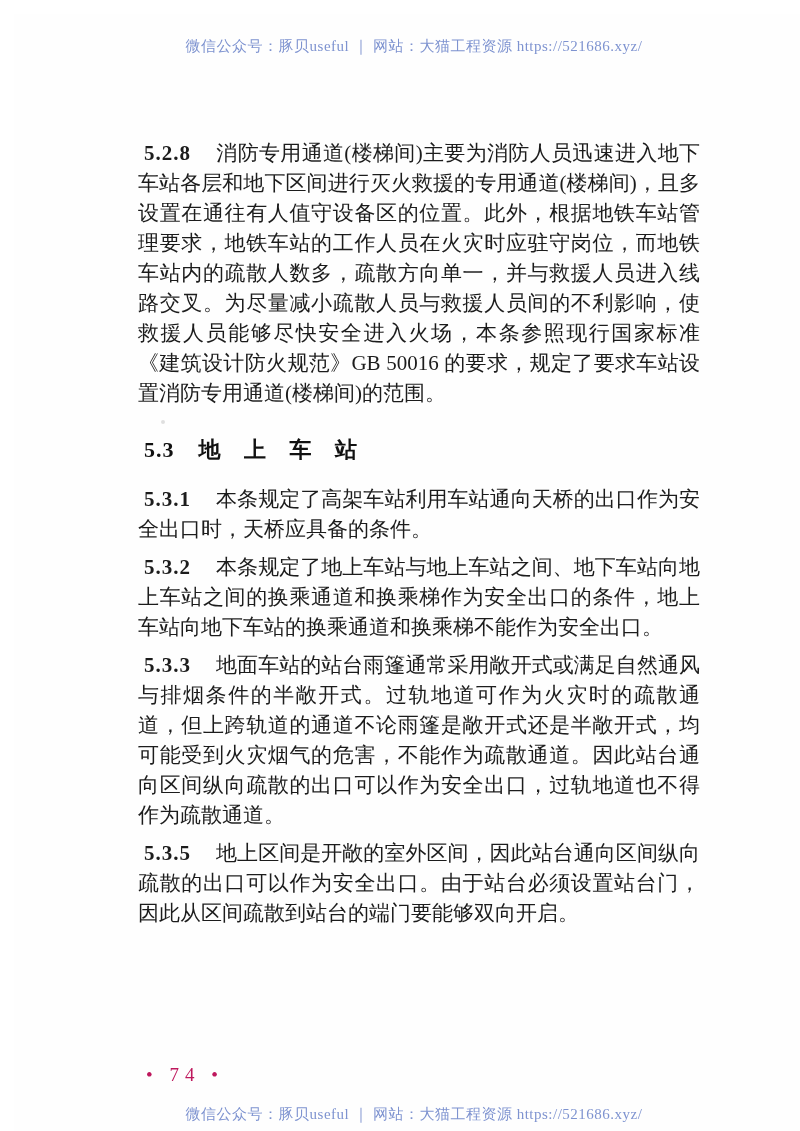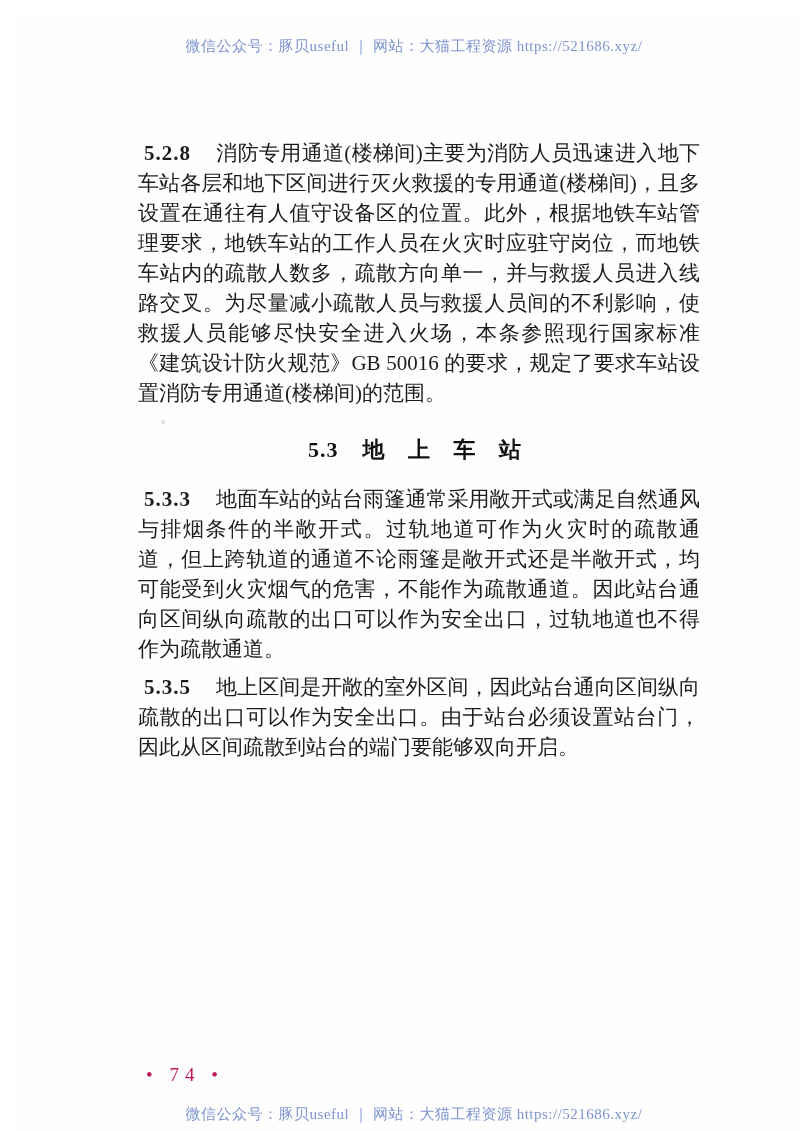--- a/index.html
+++ b/index.html
@@ -40,21 +40,20 @@
     text-align: justify;
     text-justify: inter-ideograph;
     color: #1c1c1c;
   }
   .pnum {
     font-weight: bold;
     letter-spacing: 1px;
     margin-right: 17px;
   }
   .heading {
-    text-align: center;
     font-size: 22px;
     font-weight: bold;
     line-height: 30px;
     margin-top: 23px;
     margin-bottom: 15px;
     color: #111;
   }
   .heading .hnum { letter-spacing: 1px; margin-right: 16px; }
   .heading .htitle { letter-spacing: 9px; }
   .pageno {
@@ -84,21 +83,23 @@
   <div class="watermark header">微信公众号：豚贝useful ｜ 网站：大猫工程资源 https://521686.xyz/</div>
 
   <div class="artifact"></div>
 
   <main class="body-block">
 
     <p class="para"><span class="pnum">5.2.8</span><span>消防专用通道(楼梯间)主要为消防人员迅速进入地下车站各层和地下区间进行灭火救援的专用通道(楼梯间)，且多设置在通往有人值守设备区的位置。此外，根据地铁车站管理要求，地铁车站的工作人员在火灾时应驻守岗位，而地铁车站内的疏散人数多，疏散方向单一，并与救援人员进入线路交叉。为尽量减小疏散人员与救援人员间的不利影响，使救援人员能够尽快安全进入火场，本条参照现行国家标准《建筑设计防火规范》GB 50016 的要求，规定了要求车站设置消防专用通道(楼梯间)的范围。</span></p>
 
     <h2 class="heading"><span class="hnum">5.3</span><span class="htitle">地 上 车 站</span></h2>
 
+    <p class="para"><span class="pnum">5.3.1</span><span>本条规定了高架车站利用车站通向天桥的出口作为安全出口时，天桥应具备的条件。</span></p>
 
+    <p class="para"><span class="pnum">5.3.2</span><span>本条规定了地上车站与地上车站之间、地下车站向地上车站之间的换乘通道和换乘梯作为安全出口的条件，地上车站向地下车站的换乘通道和换乘梯不能作为安全出口。</span></p>
 
     <p class="para"><span class="pnum">5.3.3</span><span>地面车站的站台雨篷通常采用敞开式或满足自然通风与排烟条件的半敞开式。过轨地道可作为火灾时的疏散通道，但上跨轨道的通道不论雨篷是敞开式还是半敞开式，均可能受到火灾烟气的危害，不能作为疏散通道。因此站台通向区间纵向疏散的出口可以作为安全出口，过轨地道也不得作为疏散通道。</span></p>
 
     <p class="para"><span class="pnum">5.3.5</span><span>地上区间是开敞的室外区间，因此站台通向区间纵向疏散的出口可以作为安全出口。由于站台必须设置站台门，因此从区间疏散到站台的端门要能够双向开启。</span></p>
 
 
   </main>
 
   <div class="pageno">• 74 •</div>
 

